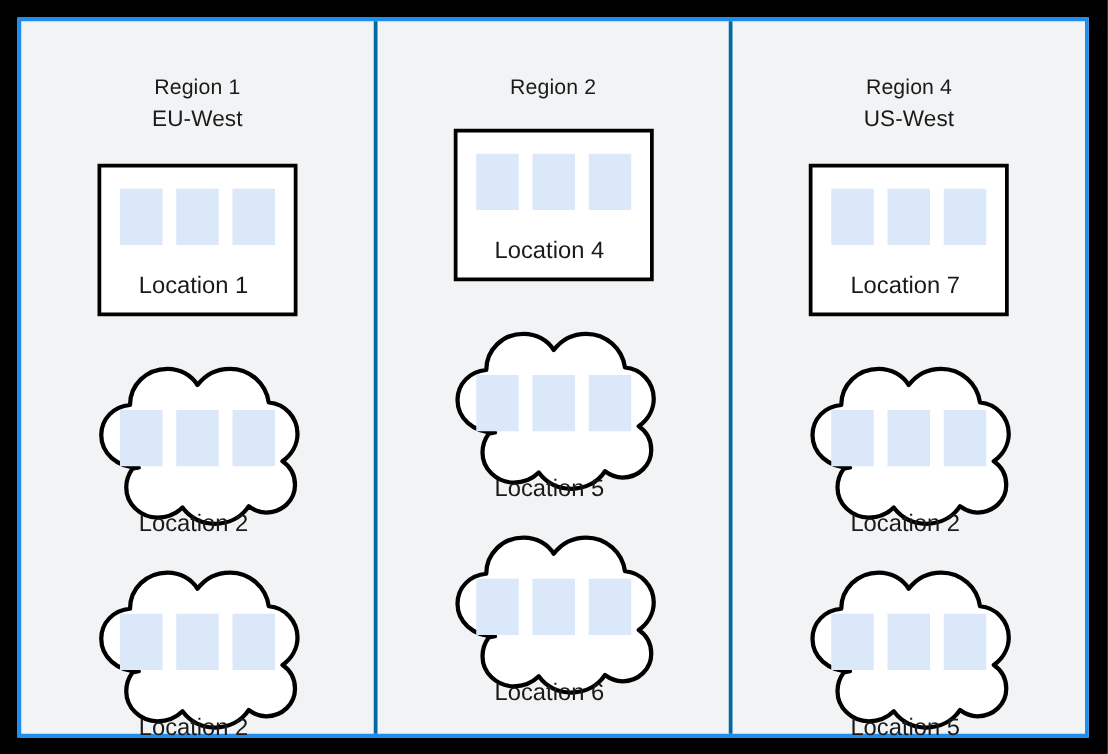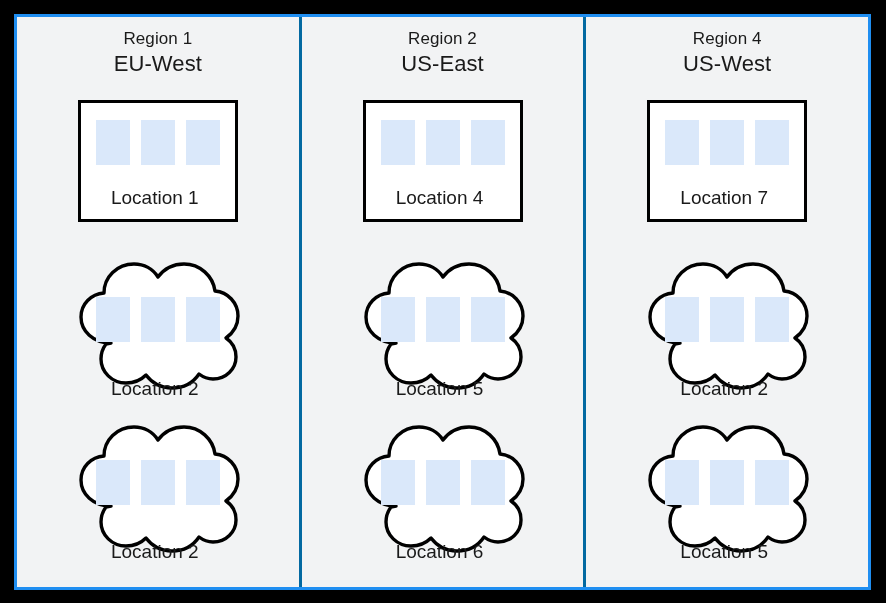--- a/index.html
+++ b/index.html
@@ -47,28 +47,29 @@
   }
 
   .region + .region { border-left: 3px solid #0369a1; }
 
   
   .region-head {
     width: 100%;
     text-align: center;
     padding-top: 10px;
     color: #1a1a1a;
+    margin-top: 31px;
   }
   .region-index {
     font-size: 17px;
     line-height: 23px;
     letter-spacing: .1px;
   }
   .region-name {
-    font-size: 22px;
+    font-size: 18px;
     line-height: 28px;
     letter-spacing: .1px;
   }
 
   
   .nodes {
     position: relative;
     width: 100%;
     flex: 1 1 auto;
   }
@@ -180,21 +181,20 @@
                 <div class="tile" style="background: rgb(218, 232, 250);"></div>
                 <div class="tile" style="background: rgb(218, 232, 250);"></div>
               </div>
               <div class="node-label">Location 2</div>
             </div>
           </div>
         </div>
         <div class="region">
           <div class="region-head">
             <div class="region-index">Region 2</div>
-            <div class="region-name">US-East</div>
           </div>
           <div class="nodes">
             <div class="node slot-0 shape-rect">
               <div class="node-body"></div>
               <div class="tiles">
                 <div class="tile" style="background: rgb(218, 232, 250);"></div>
                 <div class="tile" style="background: rgb(218, 232, 250);"></div>
                 <div class="tile" style="background: rgb(218, 232, 250);"></div>
               </div>
               <div class="node-label">Location 4</div>

